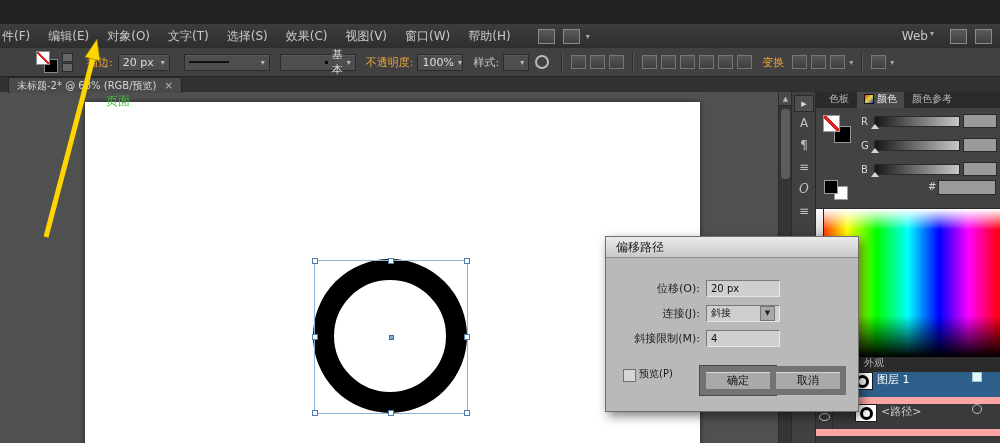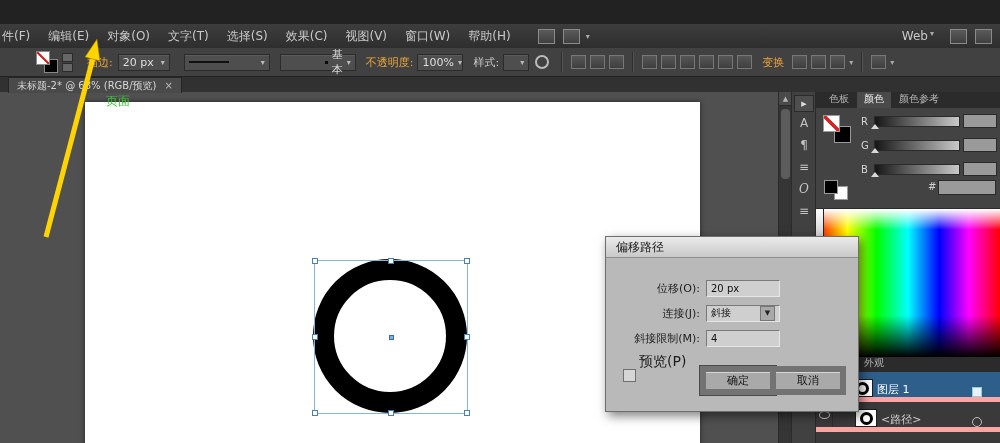--- a/index.html
+++ b/index.html
@@ -72,21 +72,21 @@
   .strip-expand{width:18px;height:15px;margin-top:3px;background:#4e4e4e;border:1px solid #2a2a2a;
                 display:flex;align-items:center;justify-content:center;font-size:7px;color:#ddd;}
   .strip-i{height:22px;display:flex;align-items:center;justify-content:center;font-size:12px;width:100%;}
   .strip-i.serif{font-family:"DejaVu Serif",serif;font-style:italic;}
 
   
   .rightpanel{position:absolute;left:815px;top:68px;right:0;bottom:0;background:#3f3f3f;border-left:1px solid #2a2a2a;}
   .ptabs{height:16px;background:#2b2b2b;display:flex;align-items:flex-end;padding-left:6px;gap:1px;
          font-size:10px;color:#b5b5b5;}
   .ptab{padding:2px 7px 2px;white-space:nowrap;display:flex;align-items:center;gap:3px;}
-  .ptab.active{background:#4a4a4a;color:#ededed;flex-direction:column;}
+  .ptab.active{background:#4a4a4a;color:#ededed;}
   .ptab .picon{width:8px;height:8px;background:linear-gradient(135deg,#e33 0%,#dd3 50%,#33d 100%);
                border:1px solid #111;display:inline-block;}
   .colorbody{position:relative;height:100px;background:#434343;border-bottom:1px solid #2c2c2c;}
   .cp-proxy{position:absolute;left:7px;top:7px;width:28px;height:28px;}
   .cp-proxy .back{position:absolute;right:0;bottom:0;width:15px;height:15px;background:#000;border:1px solid #999;}
   .cp-proxy .front{position:absolute;left:0;top:0;width:15px;height:15px;background:#fff;border:1px solid #999;
      background-image:linear-gradient(45deg,transparent 42%,#d22 42%,#d22 58%,transparent 58%);}
   .srow{position:absolute;left:0;height:14px;display:flex;align-items:center;width:100%;}
   .srow .ch{position:absolute;left:45px;font-size:10px;color:#d5d5d5;}
   .track{position:absolute;left:58px;width:84px;height:9px;background:linear-gradient(to right,#161616,#c9c9c9);
@@ -102,21 +102,21 @@
   .spectrum{position:relative;height:148px;
     background:
       linear-gradient(to bottom,rgba(255,255,255,1) 0%,rgba(255,255,255,0) 14%),
       linear-gradient(to bottom,rgba(0,0,0,0) 72%,rgba(0,0,0,1) 100%),
       linear-gradient(to right,#f00 0%,#ff0 17%,#0f0 33%,#0ff 50%,#00f 67%,#f0f 83%,#f00 100%);}
   .grayramp{position:absolute;left:0;top:0;width:7px;height:100%;
             background:linear-gradient(to bottom,#fff,#808080,#000);border-right:1px solid #222;}
   .ltabs{height:15px;background:#2b2b2b;display:flex;align-items:flex-end;padding-left:6px;gap:1px;
          font-size:10px;color:#b5b5b5;}
   .layers{position:relative;background:#3a3a3a;height:calc(100% - 279px);}
-  .lrow{height:25px;display:flex;align-items:flex-end;border-bottom:5px solid #fca5a5;
+  .lrow{height:25px;display:flex;align-items:flex-start;border-bottom:7px solid #fca5a5;
         color:#cfcfcf;font-size:11px;gap:4px;padding-right:18px;}
   .lrow.selected{background:#2d5f8a;color:#fff;}
   .eyecell{width:16px;align-self:stretch;border-right:1px solid #2d2d2d;
            display:flex;align-items:center;justify-content:center;}
   .eye{width:9px;height:6px;border:1px solid #cfcfcf;border-radius:50%;}
   .tri{font-size:8px;color:#ddd;width:10px;text-align:center;}
   .indent{width:14px;}
   .thumb{width:22px;height:18px;background:#fff;border:1px solid #1d1d1d;
          display:flex;align-items:center;justify-content:center;box-sizing:border-box;}
   .ringmini{width:13px;height:13px;border:3px solid #000;border-radius:50%;box-sizing:border-box;}
@@ -134,21 +134,21 @@
                 display:flex;align-items:center;padding:0 10px;font-size:12px;color:#222;}
   .drow{position:absolute;left:0;height:18px;display:flex;align-items:center;width:100%;}
   .dlabel{position:absolute;left:0;width:94px;text-align:right;font-size:11px;color:#1c1c1c;}
   .din{position:absolute;left:100px;width:64px;height:15px;background:#cfcfcf;
        border:1px solid;border-color:#7a7a7a #e6e6e6 #e6e6e6 #7a7a7a;font-size:10px;color:#111;
        display:flex;align-items:center;padding:0 4px;box-sizing:content-box;}
   .dropbtn{margin-left:auto;width:13px;height:13px;background:#a9a9a9;border:1px solid #777;
            display:flex;align-items:center;justify-content:center;font-size:7px;color:#222;}
   .dcheck{position:absolute;left:17px;top:132px;width:11px;height:11px;background:#d6d6d6;
           border:1px solid #6f6f6f;}
-  .dchecklbl{position:absolute;left:33px;top:116px;font-size:14px;color:#1c1c1c;}
+  .dchecklbl{position:absolute;left:33px;top:130px;font-size:10px;color:#1c1c1c;}
   .dbtn{position:absolute;top:129px;width:64px;height:17px;background:#a9a9a9;
         border:6px solid #737373;box-shadow:inset 0 1px 0 #d6d6d6;font-size:11px;color:#111;
         display:flex;align-items:center;justify-content:center;}
   .dbtn.ok{left:94px;outline:1px solid #4a4a4a;}
   .dbtn.cancel{left:164px;}
 
   .arrowsvg{position:absolute;inset:0;z-index:60;pointer-events:none;}
 </style>
 </head>
 <body>

